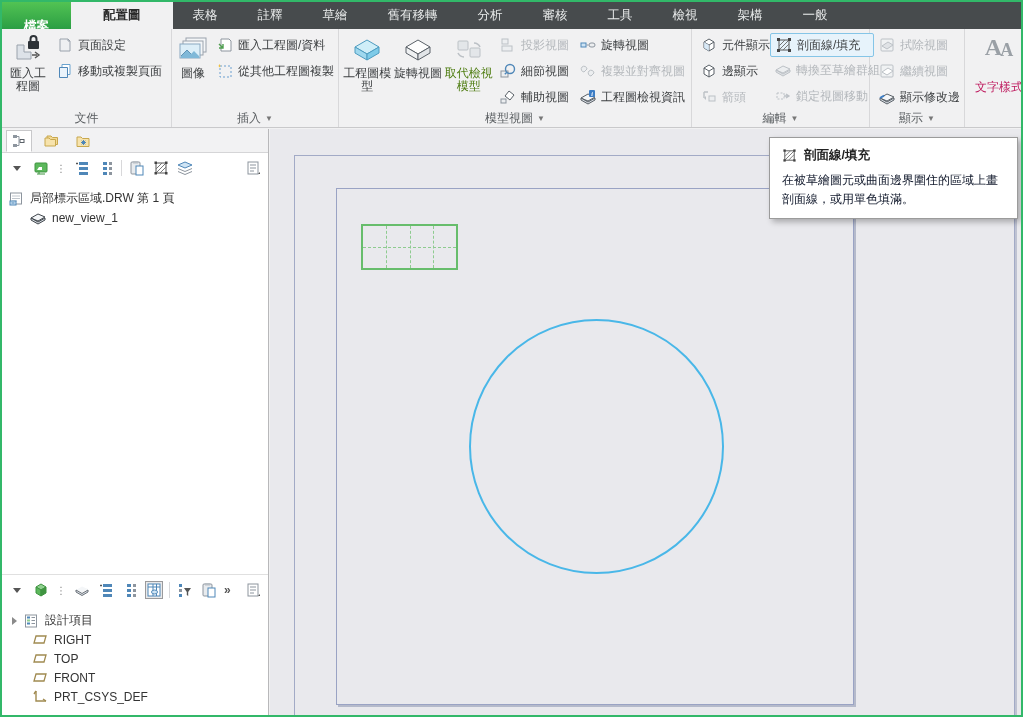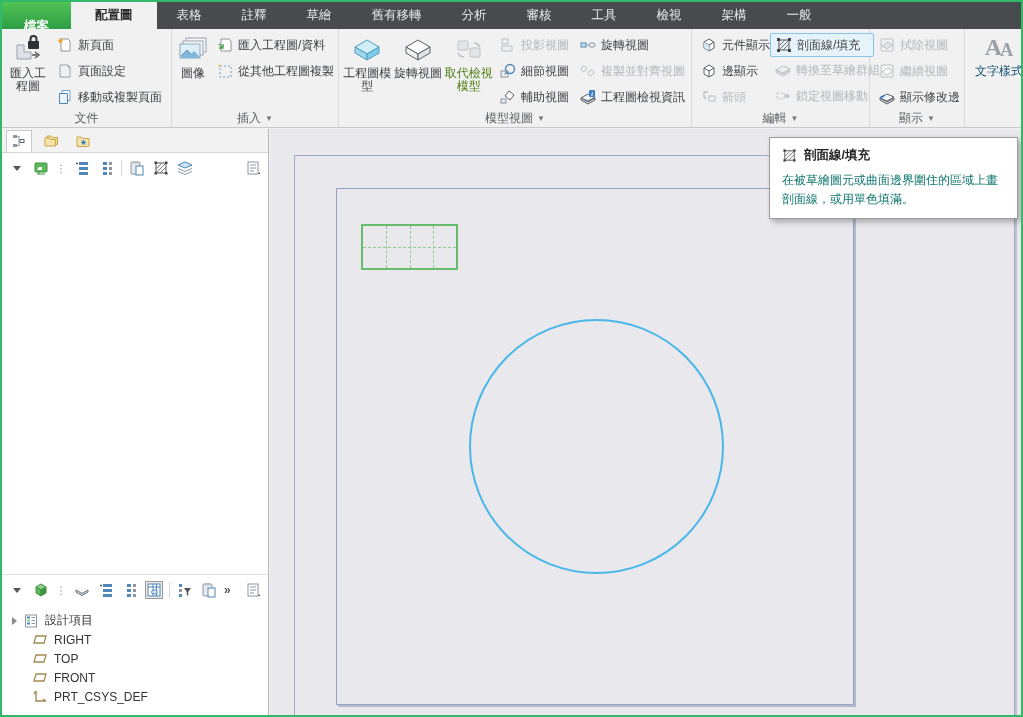--- a/index.html
+++ b/index.html
@@ -3,40 +3,40 @@
 <meta charset="utf-8">
 <style>
   * { margin:0; padding:0; box-sizing:border-box; }
   html,body { width:1023px; height:717px; overflow:hidden; font-family:"Liberation Sans",sans-serif; }
   #window { position:relative; width:1023px; height:717px; border:2px solid #32b869; background:#f1f1f2; overflow:hidden; }
 
   
   .menubar { position:absolute; top:0; left:0; right:0; height:27px; background:#474b4d; display:flex; align-items:stretch; }
   .tab { line-height:27px; padding:0 20px; font-size:12.5px; color:#e9ebeb; white-space:nowrap; cursor:default; }
   .tab-file { background:linear-gradient(180deg,#52c353,#2b9e44); color:#fff; font-weight:bold; padding:11px 22px; }
-  .tab-active { background:#f1f1f2; color:#2c2c2c; font-weight:bold; padding:0 24px; }
+  .tab-active { background:#f1f1f2; color:#2c2c2c; font-weight:bold; padding:0 32px; }
 
   
   .ribbon { position:absolute; top:27px; left:0; right:0; height:99px; background:#f1f1f2; display:flex; border-bottom:1px solid #c9c9cb; }
   .rgroup { display:flex; flex-direction:column; border-right:1px solid #d8d8da; }
   .rgroup-content { flex:1; display:flex; padding:3px 4px 0 4px; gap:2px; }
   .rgroup-label { height:18px; display:flex; align-items:center; justify-content:center; gap:4px; font-size:12px; color:#5a5e61; }
   .caret { font-size:8px; color:#777; }
   .big-btn { width:60px; display:flex; flex-direction:column; align-items:center; padding-top:3px; gap:2px; font-size:12px; color:#3c3f41; text-align:center; line-height:1.12; cursor:default; }
   .big-btn.disabled { color:#4d7c0f; }
   .rcol { display:flex; flex-direction:column; justify-content:flex-start; }
   .rb-item { display:flex; align-items:center; gap:5px; height:26px; padding:0 5px; font-size:12px; color:#3c3f41; white-space:nowrap; cursor:default; }
   .rb-item.disabled { color:#b3b7bb; }
   .rb-item.hl { background:#e7f3fb; border:1px solid #85c5e7; border-radius:2px; height:24px; margin-top:1px; }
   .i16 { width:16px; height:16px; flex:none; }
   .i32 { width:34px; height:30px; flex:none; }
   .aa-icon { font-family:"Liberation Serif",serif; color:#9aa0a6; line-height:1; display:flex; align-items:flex-end; }
   .aa-icon b { font-size:24px; font-weight:bold; }
   .aa-icon i { font-size:18px; font-style:normal; font-weight:bold; margin-left:-2px; }
-  .tsg-label { font-size:12px; color:#0c4a6e; margin-top:4px; }
+  .tsg-label { font-size:12px; color:#be185d; margin-top:20px; }
 
   
   .leftpanel { position:absolute; top:127px; left:0; width:267px; bottom:0; background:#fff; border-right:1px solid #b8b8ba; }
   .lp-tabs { height:24px; background:#f2f2f3; border-bottom:1px solid #d5d5d7; display:flex; align-items:flex-end; padding-left:4px; gap:6px; }
   .lp-tab { width:26px; height:22px; display:flex; align-items:center; justify-content:center; }
   .lp-tab.sel { background:#fff; border:1px solid #c8c8ca; border-bottom:1px solid #fff; }
   .lp-toolbar { height:30px; display:flex; align-items:center; padding:0 6px; gap:6px; }
   .tb-sep { width:1px; height:16px; background:#d8d8da; }
   .tb-spacer { flex:1; }
   .tb-btn { display:flex; align-items:center; justify-content:center; width:18px; height:18px; cursor:default; }
@@ -53,21 +53,21 @@
   
   .mainarea { position:absolute; top:127px; left:268px; right:0; bottom:0; background:#e9e9ed; overflow:hidden; }
   .sheet-outer { position:absolute; left:24px; top:26px; width:721px; height:760px; border:1px solid #a2aac6; box-shadow:2px 2px 0 rgba(140,148,178,.45); }
   .sheet-inner { position:absolute; left:66px; top:59px; width:518px; height:517px; border:1px solid #9aa3c4; box-shadow:2px 2px 0 rgba(130,140,170,.5); }
   .hl-rect { position:absolute; left:91px; top:95px; width:97px; height:46px; border:2px solid #67bd6c; }
   .hl-v { position:absolute; top:0; bottom:0; border-left:1px dashed #8ecb90; }
   .hl-h { position:absolute; left:0; right:0; border-top:1px dashed #8ecb90; }
   .circle { position:absolute; left:199px; top:190px; width:255px; height:255px; border:2px solid #49b7e8; border-radius:50%; }
   .tooltip { position:absolute; left:499px; top:8px; width:249px; background:#fff; border:1px solid #9b9b9b; box-shadow:3px 3px 6px rgba(0,0,0,.28); padding:9px 10px 10px 12px; z-index:10; }
   .tt-title { display:flex; align-items:center; gap:7px; font-size:12.5px; color:#222; font-weight:bold; margin-bottom:7px; }
-  .tt-body { font-size:12px; color:#0f766e; line-height:1.55; }
+  .tt-body { font-size:12px; color:#0f172a; line-height:1.55; }
 </style>
 </head>
 <body>
 
 <div id="window">
 
   <div class="menubar">
     <div class="tab tab-file">檔案</div>
     <div class="tab tab-active">配置圖</div>
     <div class="tab">表格</div>
@@ -91,27 +91,20 @@
             <path d="M6 10 v14 h14 v-7 h-7 v-7 z" fill="#dde2e8" stroke="#9aa2ac"></path>
             <path d="M21 20 h5 M24 17 l4 3 -4 3" fill="none" stroke="#555" stroke-width="1.4"></path>
             <rect x="17" y="6" width="11" height="8" rx="1" fill="#2e3338"></rect>
             <path d="M19.5 6 v-2 a3 3 0 0 1 6 0 v2" fill="none" stroke="#2e3338" stroke-width="2"></path>
           </svg>
           <span>匯入工程圖</span>
         </div>
         <div class="rcol">
           <div class="rb-item">
             <svg class="i16" viewBox="0 0 16 16">
-              <path d="M4 2 h7 l2 2 v10 h-9 z" fill="#fff" stroke="#8d959e"></path>
-              <path d="M1.5 4.5 l1 -2 1 2 2 .5 -1.6 1.4 .4 2.1 -1.8 -1 -1.8 1 .4 -2.1 -1.6 -1.4 z" fill="#f0a830" transform="translate(1,-2)"></path>
-            </svg>
-            <span>新頁面</span>
-          </div>
-          <div class="rb-item">
-            <svg class="i16" viewBox="0 0 16 16">
               <path d="M3 2 h8 l2 2 v10 h-10 z" fill="#eef0f2" stroke="#9aa2ac"></path>
               <path d="M11 2 v2 h2" fill="none" stroke="#9aa2ac"></path>
             </svg>
             <span>頁面設定</span>
           </div>
           <div class="rb-item">
             <svg class="i16" viewBox="0 0 16 16">
               <path d="M5 1.5 h8 v10 h-8 z" fill="#fff" stroke="#6aa3cf"></path>
               <path d="M2.5 4.5 h8 v10 h-8 z" fill="#eaf3fb" stroke="#4f87b8"></path>
             </svg>
@@ -432,20 +425,38 @@
       <div class="tb-spacer"></div>
       <div class="tb-btn">
         <svg class="i16" viewBox="0 0 16 16">
           <rect x="3" y="2" width="10" height="12" fill="#fff" stroke="#8d959e"></rect>
           <path d="M5 5 h6 M5 8 h6 M5 11 h4" stroke="#8d959e"></path>
           <path d="M13 14 l2 -2 v2 z" fill="#555"></path>
         </svg>
       </div>
     </div>
 
+    <div class="tree">
+      <div class="tree-row">
+        <svg class="i16" viewBox="0 0 16 16">
+          <rect x="2.5" y="2" width="11" height="11" fill="#fff" stroke="#8d959e"></rect>
+          <path d="M4 5 h8 M4 7.5 h8 M4 10 h5" stroke="#c0c6cc"></path>
+          <rect x="2" y="10" width="6" height="4" fill="#cfe4f4" stroke="#4f87b8"></rect>
+          <path d="M3.5 12 h3" stroke="#4f87b8"></path>
+        </svg>
+        <span>局部標示區域.DRW 第 1 頁</span>
+      </div>
+      <div class="tree-row ind1">
+        <svg class="i16" viewBox="0 0 16 16">
+          <path d="M1 8 l7 -4 7 3 -7 4 z" fill="#f4f6f8" stroke="#40464c"></path>
+          <path d="M1 8 v2 l7 4 7 -4 v-2 l-7 4 z" fill="#dde2e8" stroke="#40464c"></path>
+        </svg>
+        <span>new_view_1</span>
+      </div>
+    </div>
 
     <div class="lp-lower">
       <div class="lp-toolbar">
         <div class="tb-btn">
             <span class="arrow-down"></span>
           </div>
         <div class="tb-btn">
           <svg class="i16" viewBox="0 0 16 16">
             <polygon points="3,5 8,2 13,5 8,8" fill="#8fd08f" stroke="#3f9440"></polygon>
             <polygon points="3,5 8,8 8,14 3,11" fill="#5cb85c" stroke="#3f9440"></polygon>

